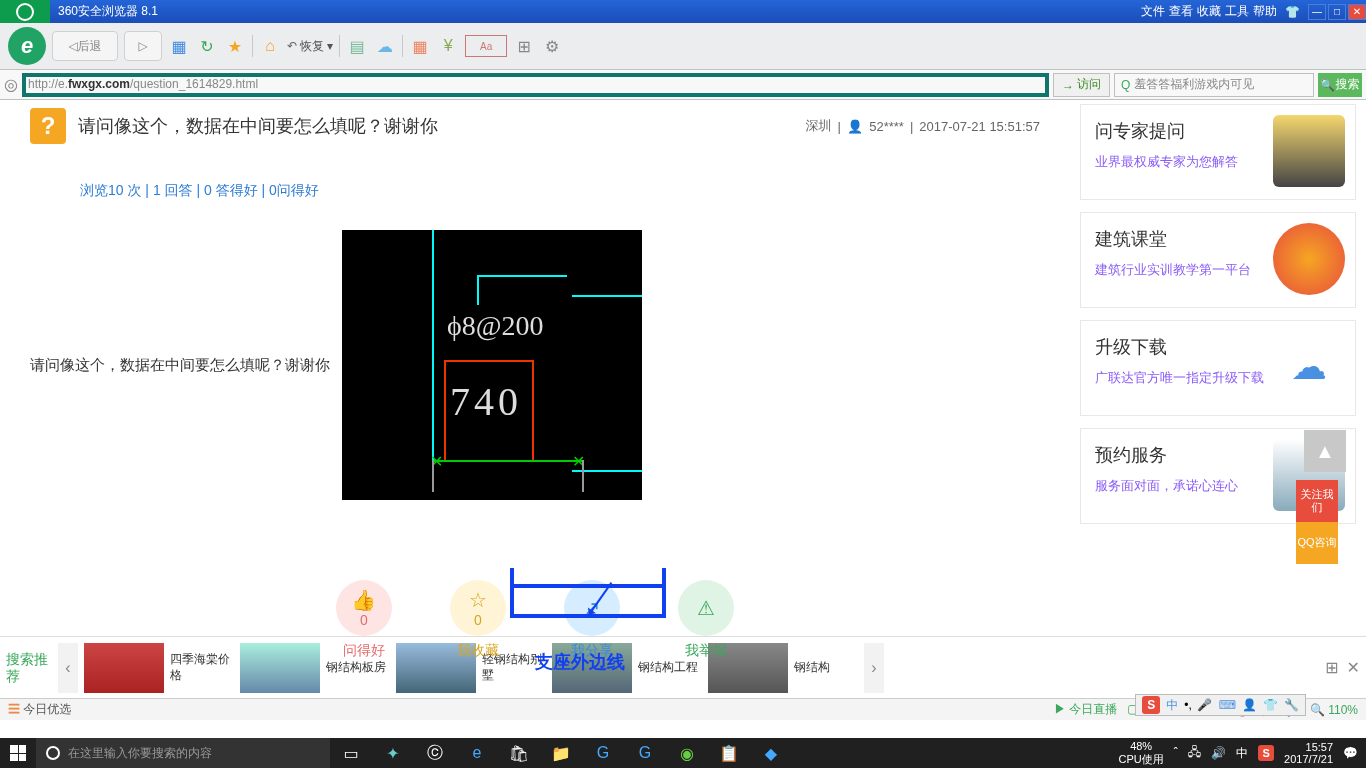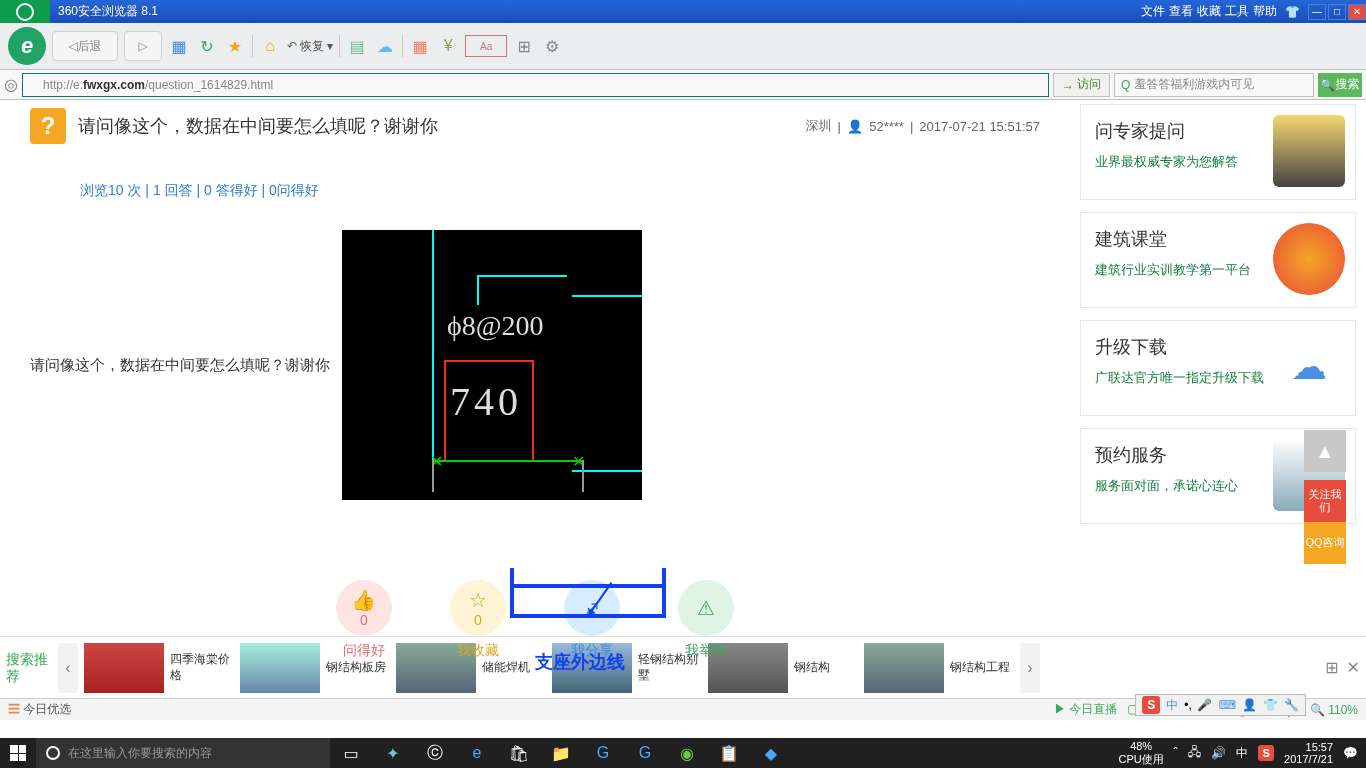--- a/index.html
+++ b/index.html
@@ -27,21 +27,21 @@
 .tb-sep { width: 1px; height: 22px; background: #c8c8c8; }
 .speed-ind { position: relative; margin-left: auto; display: flex; align-items: center; gap: 4px; }
 .speed-circle { width: 38px; height: 38px; border-radius: 50%; border: 3px solid #6cc644; display: flex; align-items: center; justify-content: center; color: #3a8a1f; font-size: 11px; font-weight: bold; }
 .speed-text { font-size: 10px; color: #666; line-height: 1.3; }
 .speed-text div::before { content: ""; }
 .bell-icon { width: 26px; height: 26px; border-radius: 50%; background: #4a90e2; display: flex; align-items: center; justify-content: center; color: #fff; position: relative; }
 .bell-icon::after { content: ""; position: absolute; top: -2px; right: -2px; width: 8px; height: 8px; background: #e84c3d; border-radius: 50%; }
 
 
 .addrbar { height: 30px; background: #f8f8f8; display: flex; align-items: center; padding: 0 4px; gap: 4px; border-bottom: 1px solid #c0c0c0; }
-.url-input { flex: 1; height: 24px; border: 1px solid #0f766e; padding: 0 20px; font-size: 12px; color: #888; display: flex; align-items: center; }
+.url-input { flex: 1; height: 24px; border: 4px solid #0f766e; padding: 0 2px; font-size: 12px; color: #888; display: flex; }
 .url-input .dark { color: #333; font-weight: bold; }
 .addr-btn { height: 24px; padding: 0 8px; border: 1px solid #c0c0c0; background: #f0f0f0; font-size: 12px; display: flex; align-items: center; gap: 3px; }
 .search-box { width: 200px; height: 24px; border: 1px solid #c0c0c0; padding: 0 6px; font-size: 12px; color: #888; display: flex; align-items: center; }
 .search-btn { height: 24px; width: 44px; background: #5cb85c; color: #fff; border: none; font-size: 12px; display: flex; align-items: center; justify-content: center; }
 
 
 .content { height: 536px; background: #fff; display: flex; position: relative; }
 .main-panel { flex: 1; padding: 0 30px; position: relative; }
 .q-header { display: flex; align-items: center; padding: 8px 0; }
 .q-icon { width: 36px; height: 36px; background: #f5a623; color: #fff; display: flex; align-items: center; justify-content: center; font-size: 24px; font-weight: bold; border-radius: 4px; margin-right: 12px; }
@@ -81,24 +81,24 @@
 .action-label { font-size: 14px; }
 .al-pink { color: #e86c6c; }
 .al-yellow { color: #d9a520; }
 .al-blue { color: #3a8ad8; }
 .al-green { color: #3aa85a; }
 
 
 .sidebar { width: 296px; padding: 4px 10px; overflow: hidden; }
 .side-card { border: 1px solid #e8e8e8; padding: 14px; margin-bottom: 12px; position: relative; min-height: 96px; }
 .side-card h3 { font-size: 18px; color: #333; margin-bottom: 8px; font-weight: normal; }
-.side-card p { font-size: 13px; color: #15803d; line-height: 1.7; }
+.side-card p { font-size: 13px; color: #8b5cf6; line-height: 1.7; }
 .side-card .card-img { position: absolute; right: 10px; top: 10px; width: 72px; height: 72px; border-radius: 6px; }
 .scroll-top-btn { position: absolute; right: 20px; top: 330px; width: 42px; height: 42px; background: #c8c8c8; display: flex; align-items: center; justify-content: center; color: #fff; font-size: 20px; }
-.float-badges { position: absolute; right: 20px; top: 380px; display: flex; flex-direction: column; }
+.float-badges { position: absolute; right: 28px; top: 380px; display: flex; flex-direction: column; }
 .float-badge { width: 42px; height: 42px; color: #fff; font-size: 11px; display: flex; align-items: center; justify-content: center; text-align: center; line-height: 1.2; }
 .fb-red { background: #e84c3d; }
 .fb-orange { background: #f5a623; }
 
 
 .reco-strip { height: 62px; background: #fff; border-top: 1px solid #ddd; display: flex; align-items: center; padding: 0 6px; gap: 6px; }
 .reco-label { width: 46px; font-size: 14px; color: #3aa85a; line-height: 1.2; }
 .reco-arrow { width: 20px; height: 50px; background: #f2f2f2; display: flex; align-items: center; justify-content: center; color: #888; cursor: pointer; }
 .reco-item { display: flex; align-items: center; gap: 6px; }
 .reco-thumb { width: 80px; height: 50px; background: linear-gradient(#8a9, #567); }
@@ -286,34 +286,30 @@
   <div class="reco-arrow">‹</div>
   <div class="reco-item">
       <div class="reco-thumb" style="background:linear-gradient(#c44,#a22)"></div>
       <div class="reco-text">四季海棠价格</div>
     </div>
   <div class="reco-item">
       <div class="reco-thumb" style="background:linear-gradient(#aed,#68a)"></div>
       <div class="reco-text">钢结构板房</div>
     </div>
   <div class="reco-item">
-      <div class="reco-thumb"></div>
-      <div class="reco-text">储能焊机</div>
-    </div>
-  <div class="reco-item">
       <div class="reco-thumb" style="background:linear-gradient(#9bd,#467)"></div>
       <div class="reco-text">轻钢结构别墅</div>
     </div>
   <div class="reco-item">
+      <div class="reco-thumb"></div>
+      <div class="reco-text">钢结构工程</div>
+    </div>
+  <div class="reco-item">
       <div class="reco-thumb" style="background:linear-gradient(#888,#555)"></div>
       <div class="reco-text">钢结构</div>
-    </div>
-  <div class="reco-item">
-      <div class="reco-thumb"></div>
-      <div class="reco-text">钢结构工程</div>
     </div>
   <div class="reco-arrow">›</div>
   <div style="margin-left:auto;display:flex;gap:8px;color:#888">
     <span>⊞</span>
     <span>✕</span>
   </div>
 </div>
 
 <div class="ime-bar">
   <div class="ime-s">S</div>

